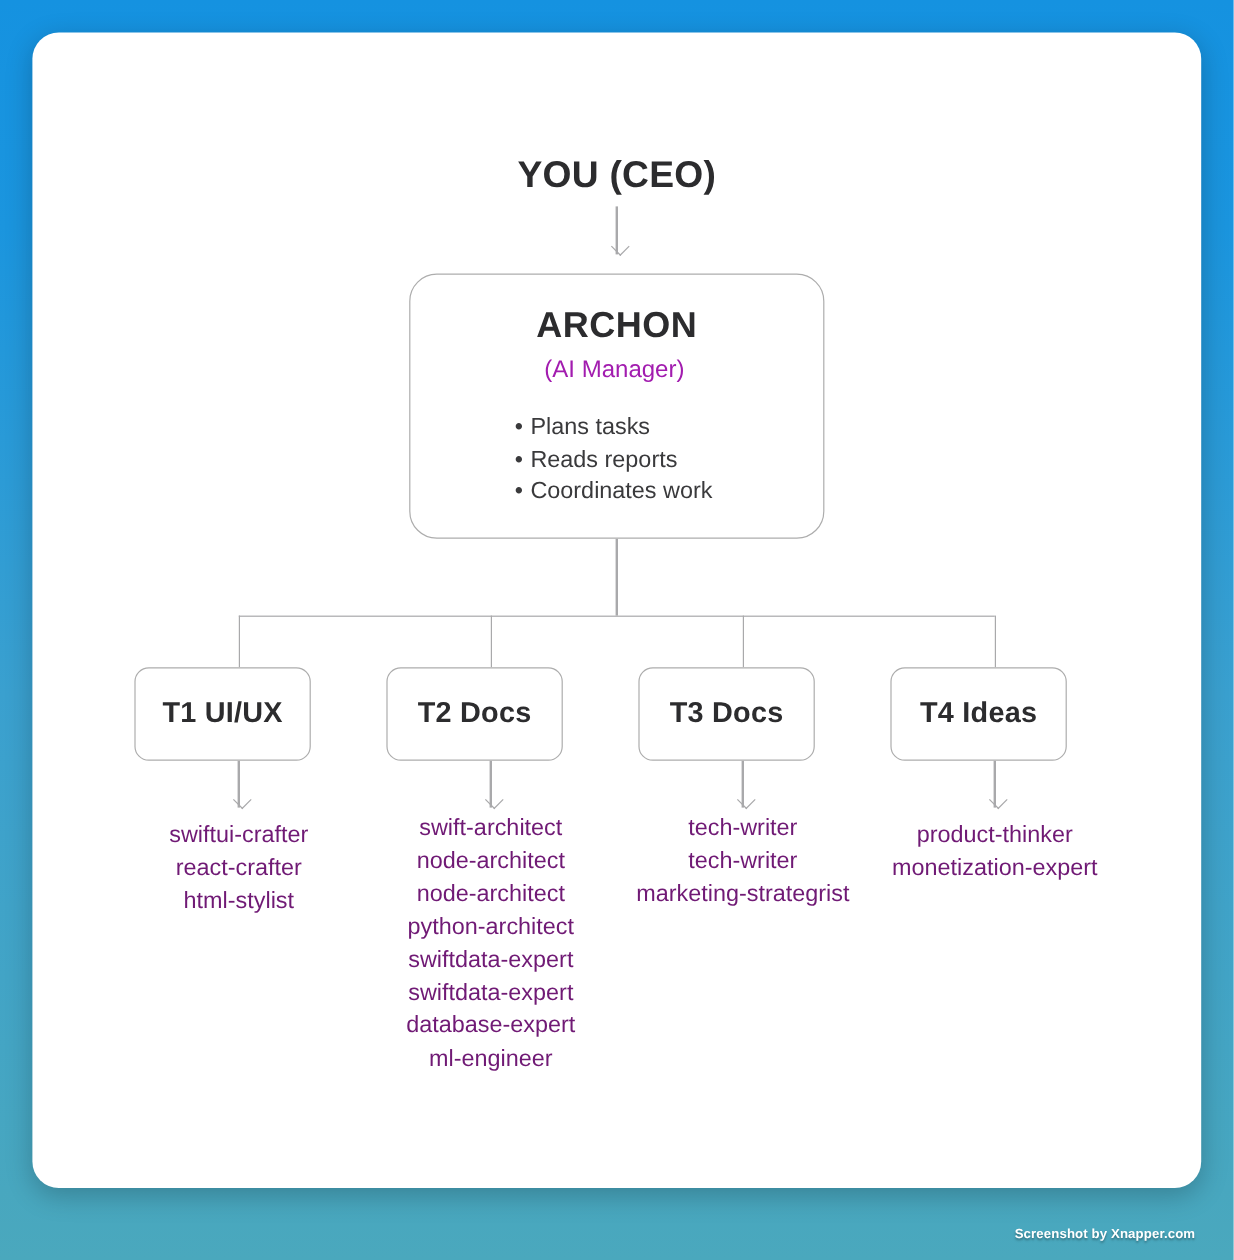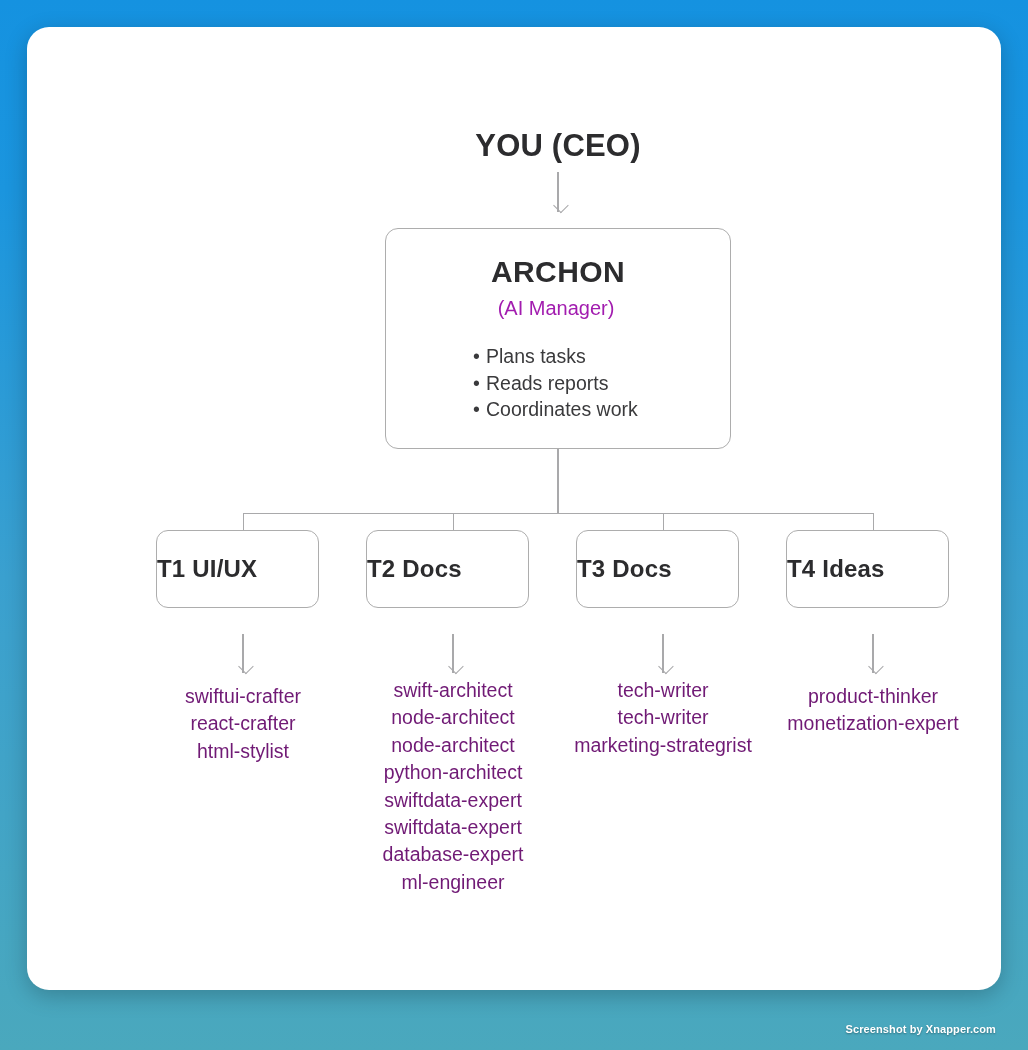--- a/index.html
+++ b/index.html
@@ -27,21 +27,20 @@
     background: #ffffff;
     border-radius: 22px;
     box-shadow: 0 6px 22px rgba(0,0,0,0.22);
     overflow: hidden;
   }
 
   
   #diagram {
     position: absolute;
     inset: 0;
-    margin-left: 44px;
   }
 
   
   #ceo-title {
     position: absolute;
     left: 0;
     top: 101px;
     width: 974px;
     text-align: center;
     font-size: 31px;
@@ -85,21 +84,21 @@
   }
 
   
   #archon-box {
     position: absolute;
     left: 314px;
     top: 201px;
     width: 346px;
     height: 221px;
     border: 1.7px solid #adadad;
-    border-radius: 13px;
+    border-radius: 23px;
     background: #ffffff;
   }
   #archon-title {
     position: absolute;
     left: 0; right: 0;
     top: 26px;
     text-align: center;
     font-size: 30px;
     font-weight: bold;
     color: #2c2c2e;
@@ -136,28 +135,29 @@
   .conn {
     position: absolute;
     background: #a9a9ab;
   }
   .conn-v { width: 1.4px; }
   .conn-h { height: 1.4px; }
 
   
   .tier-box {
     position: absolute;
-    top: 503px;
-    width: 163px;
+    top: 529px;
+    width: 147px;
     height: 78px;
     border: 1.7px solid #adadad;
     border-radius: 12px;
     background: #ffffff;
     display: flex;
     align-items: center;
+    justify-content: center;
   }
   .tier-label {
     font-size: 24px;
     font-weight: bold;
     color: #2c2c2e;
     letter-spacing: 0.2px;
   }
 
   
   .tier-arrow {

